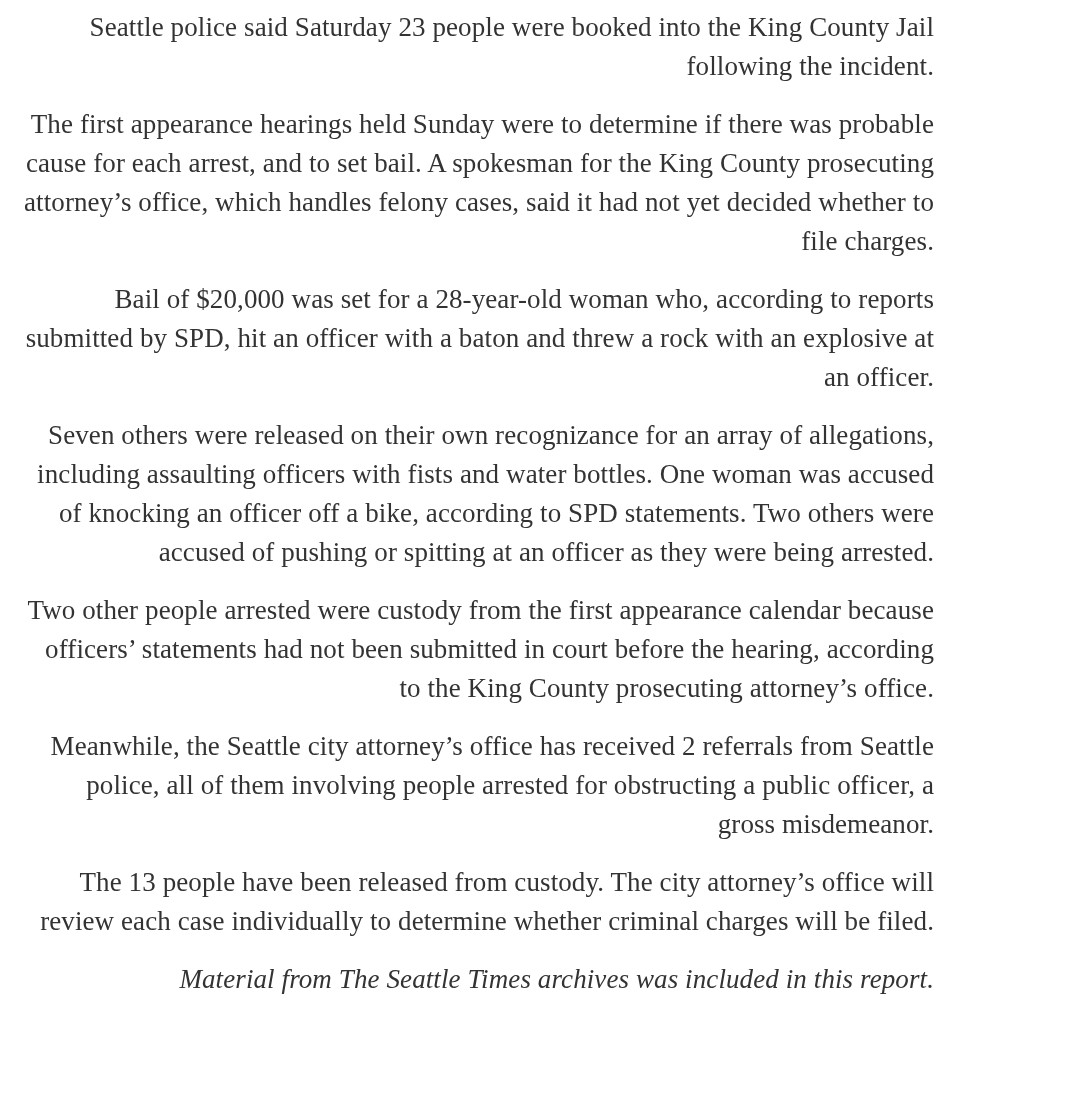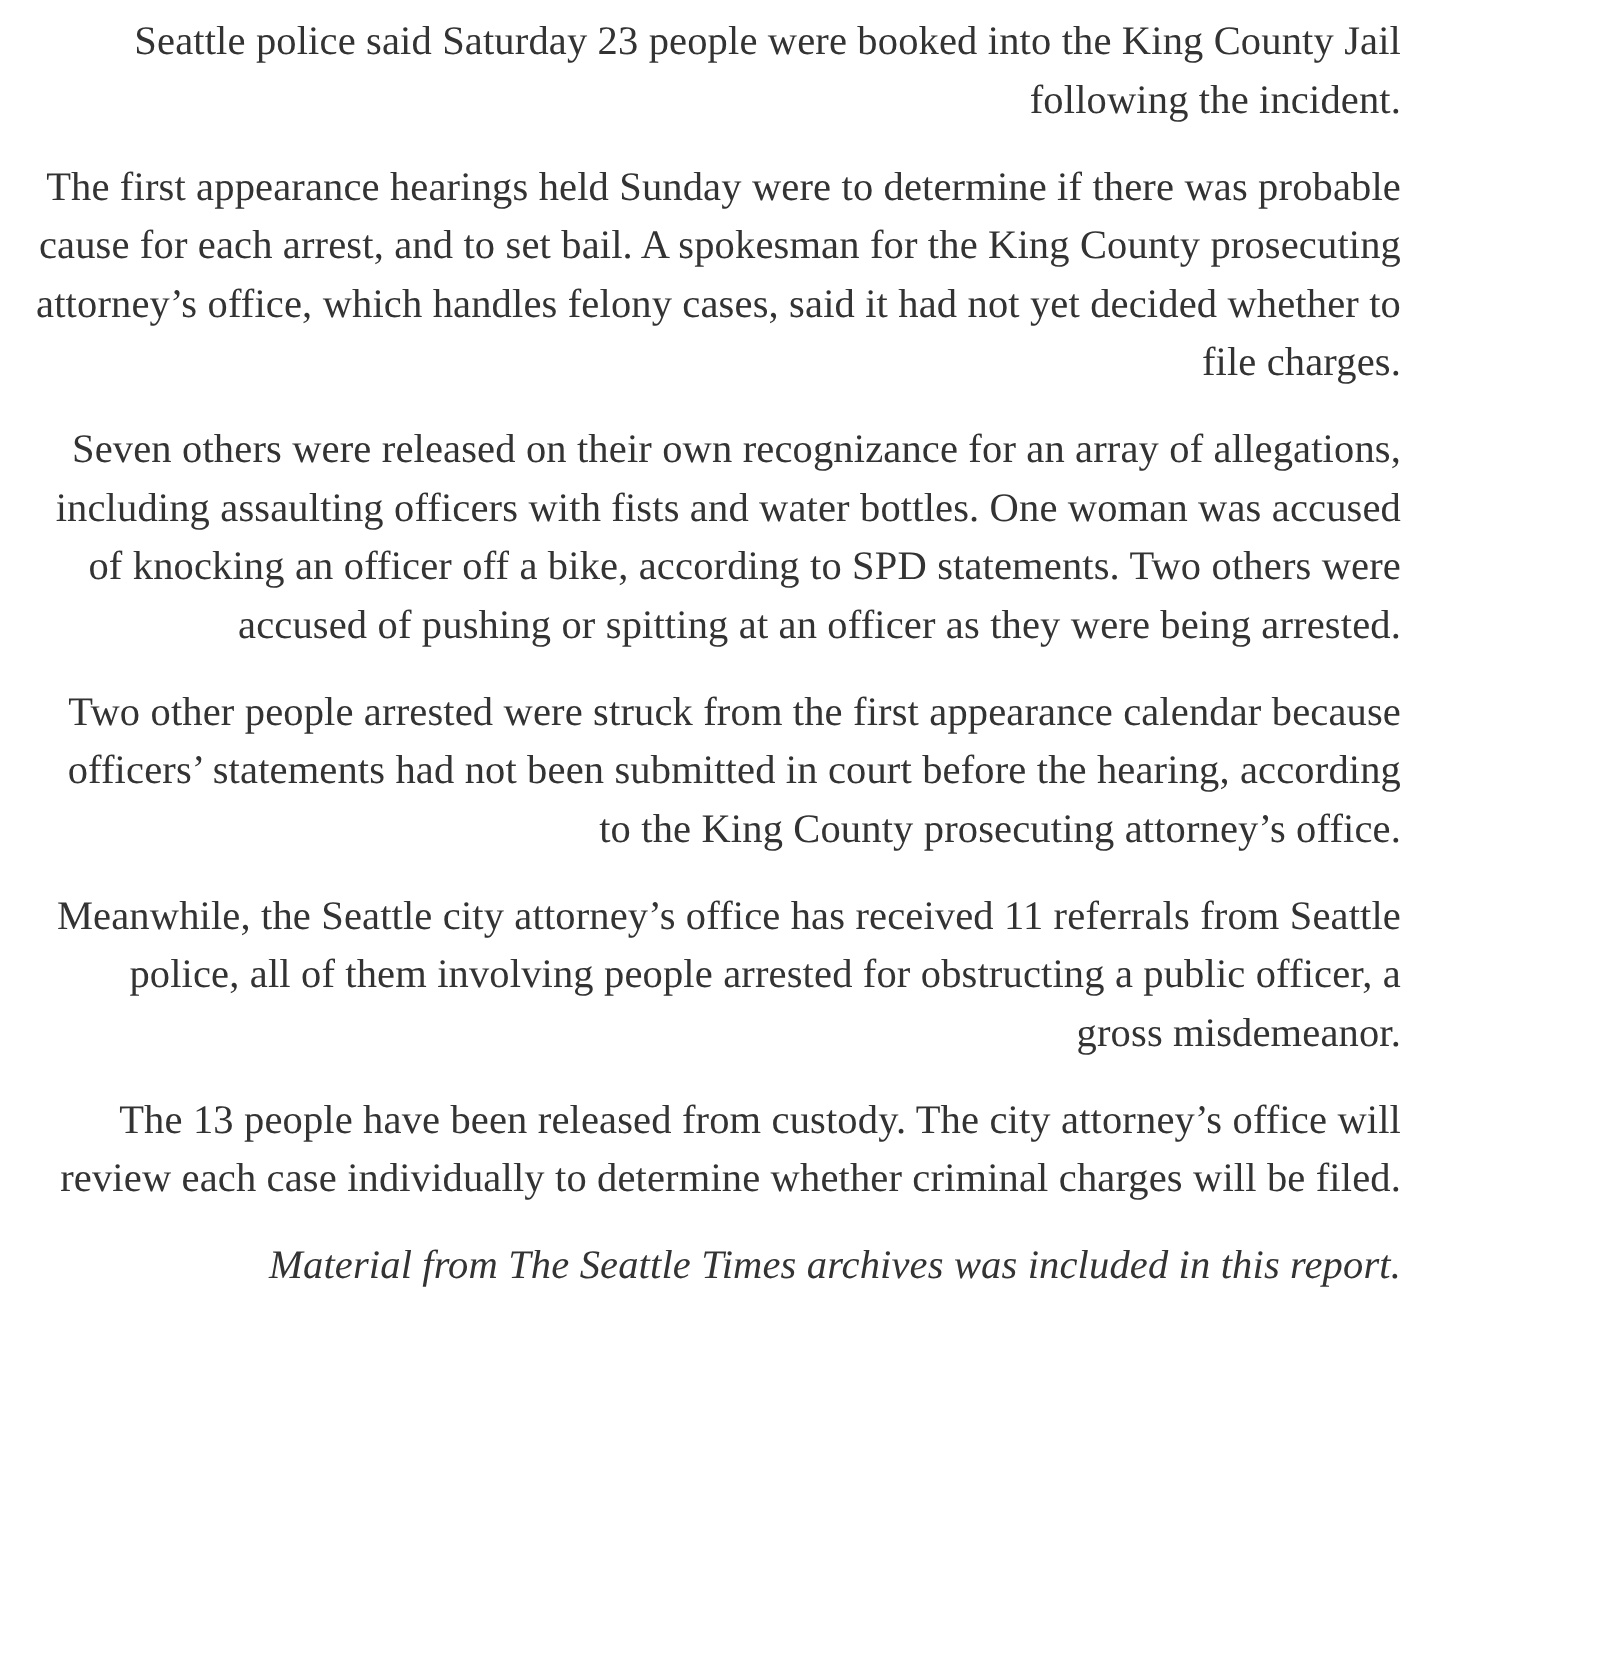--- a/index.html
+++ b/index.html
@@ -31,18 +31,19 @@
     font-style: italic;
     margin-left: 28px;
   }
 </style>
 </head>
 <body>
 
 <main class="article-body">
   <p>Seattle police said Saturday 23 people were booked into the King County Jail following the incident.</p>
   <p>The first appearance hearings held Sunday were to determine if there was probable cause for each arrest, and to set bail. A spokesman for the King County prosecuting attorney’s office, which handles felony cases, said it had not yet decided whether to file charges.</p>
+  <p>Bail of $20,000 was set for a 28-year-old woman who, according to reports submitted by SPD, hit an officer with a baton and threw a rock with an explosive at an officer.</p>
   <p>Seven others were released on their own recognizance for an array of allegations, including assaulting officers with fists and water bottles. One woman was accused of knocking an officer off a bike, according to SPD statements. Two others were accused of pushing or spitting at an officer as they were being arrested.</p>
-  <p>Two other people arrested were struck from the first appearance calendar because officers’ statements had not been submitted in court before the hearing, according to the King County prosecuting attorney’s office.</p>
-  <p>Meanwhile, the Seattle city attorney’s office has received 11 referrals from Seattle police, all of them involving people arrested for obstructing a public officer, a gross misdemeanor.</p>
+  <p>Two other people arrested were custody from the first appearance calendar because officers’ statements had not been submitted in court before the hearing, according to the King County prosecuting attorney’s office.</p>
+  <p>Meanwhile, the Seattle city attorney’s office has received 2 referrals from Seattle police, all of them involving people arrested for obstructing a public officer, a gross misdemeanor.</p>
   <p>The 13 people have been released from custody. The city attorney’s office will review each case individually to determine whether criminal charges will be filed.</p>
   <p class="credit">Material from The Seattle Times archives was included in this report.</p>
 </main>
 
 </body></html>

